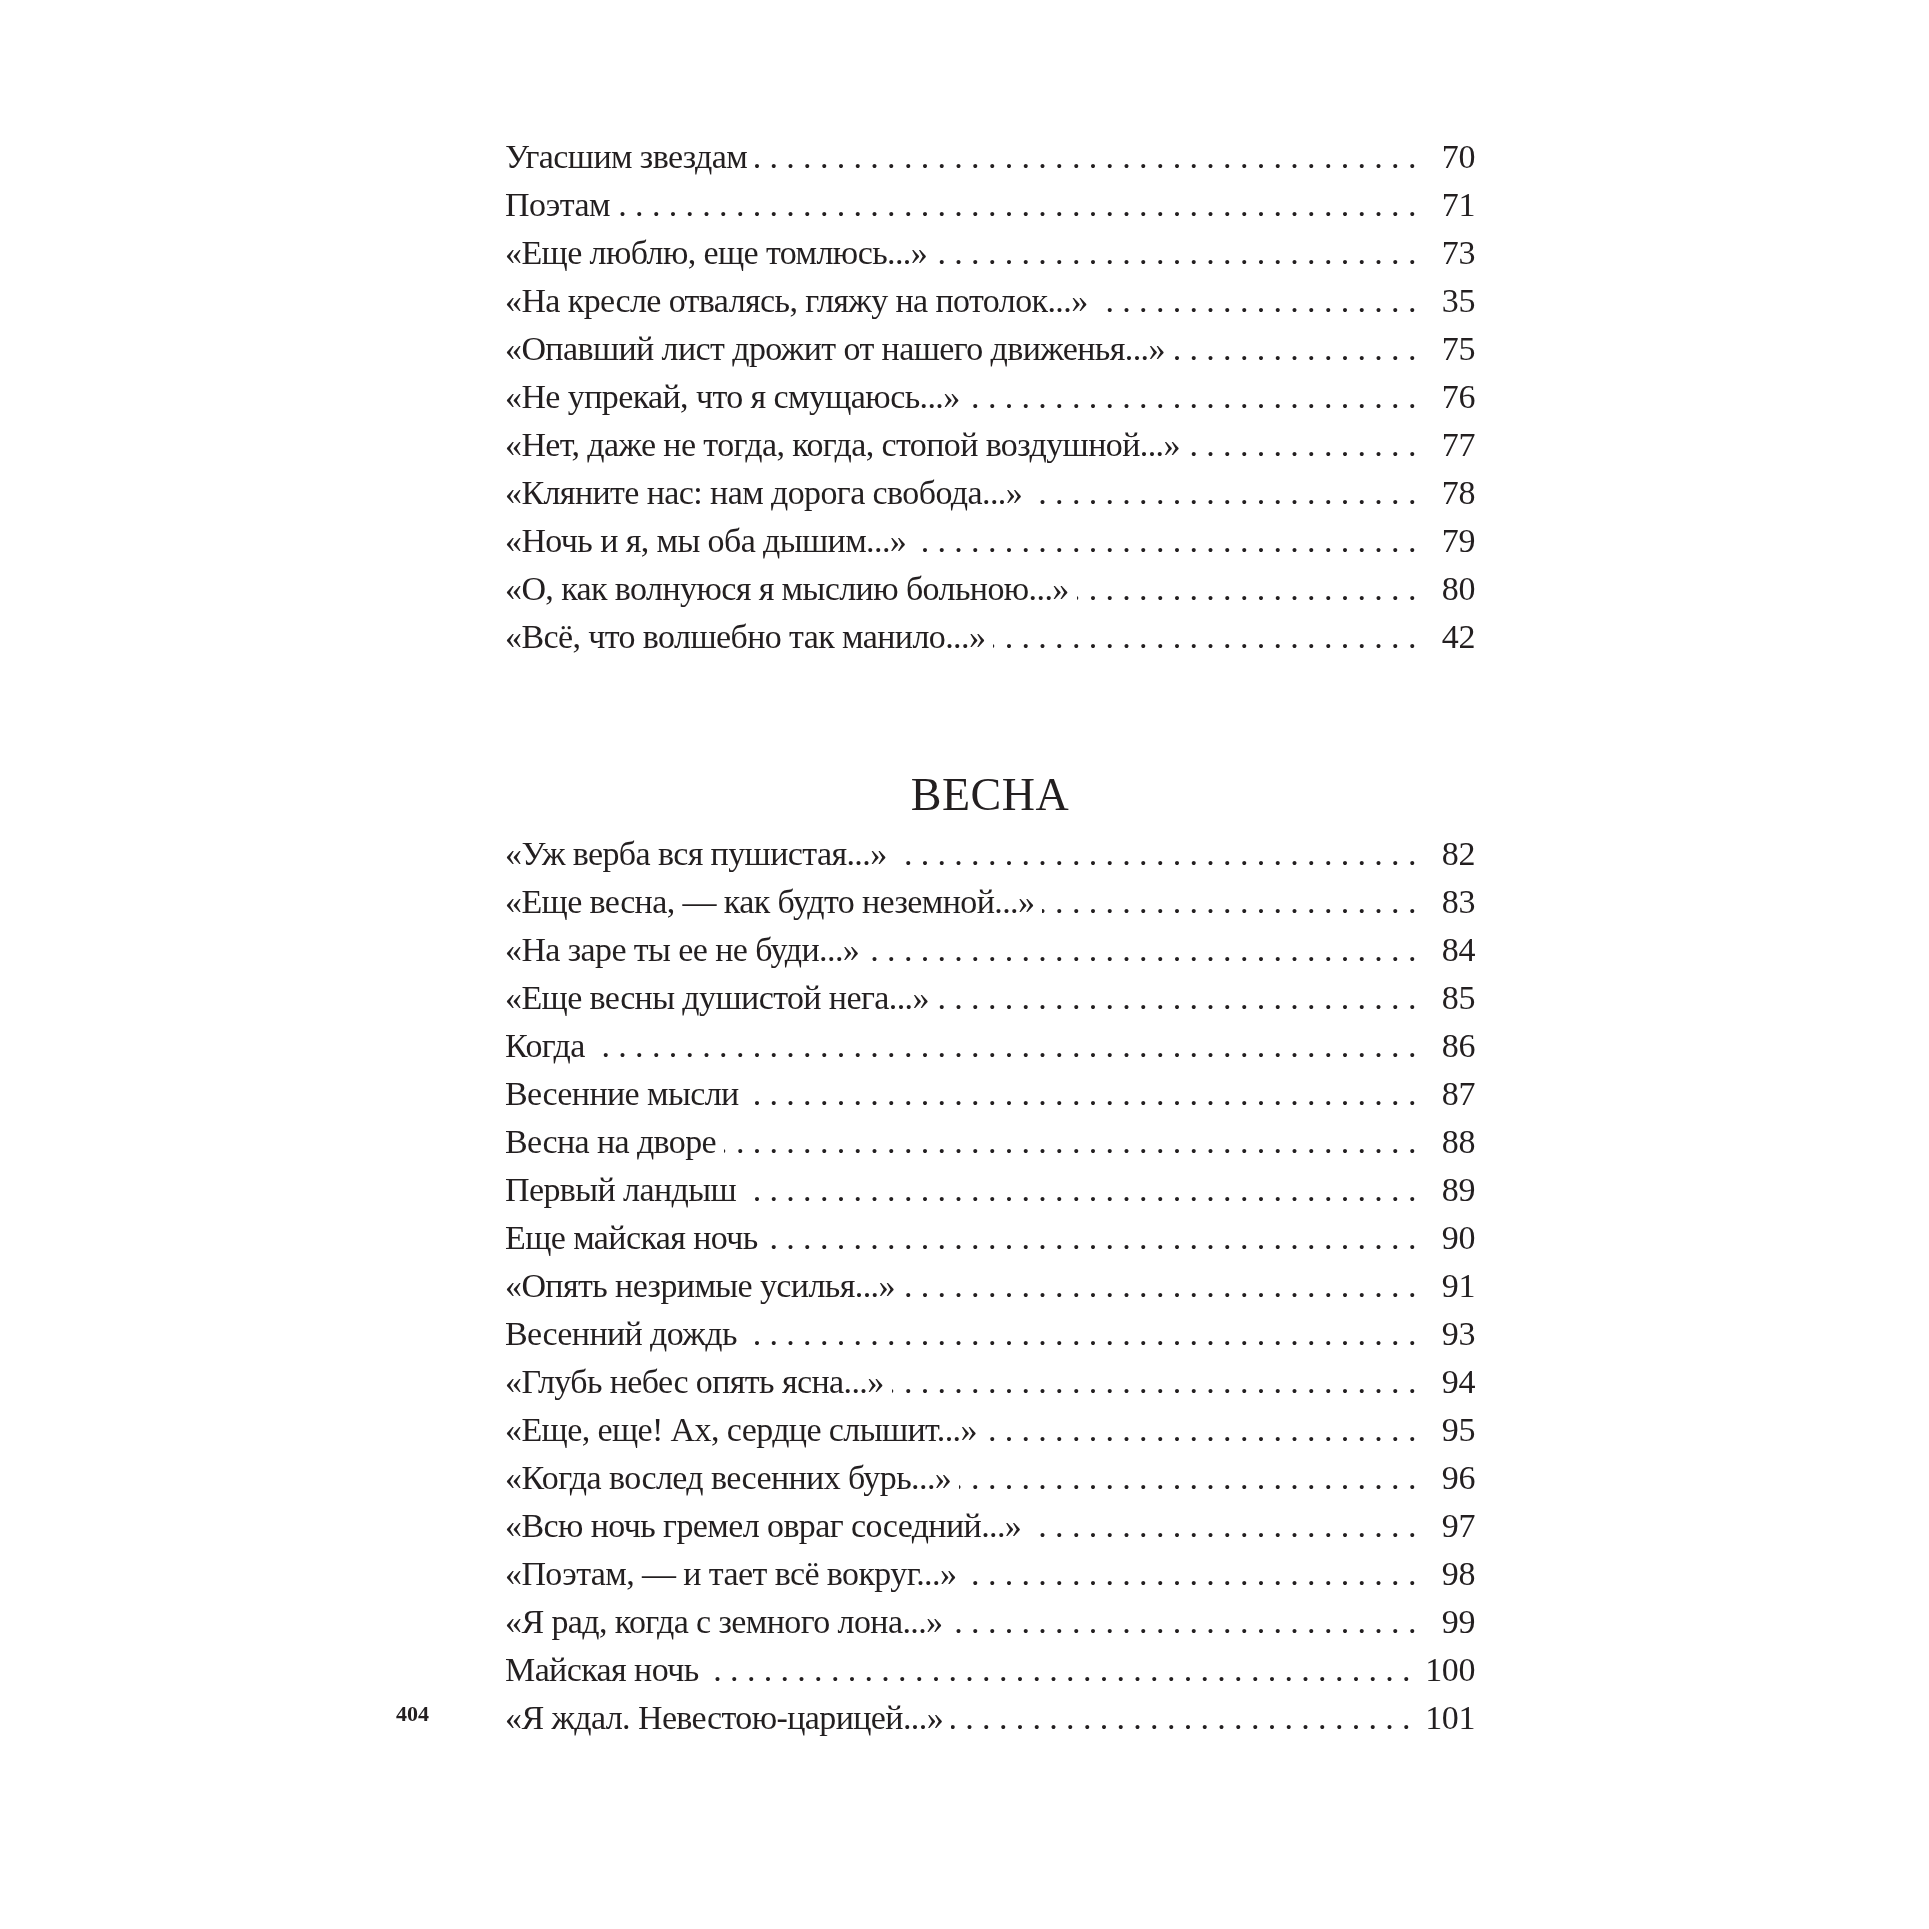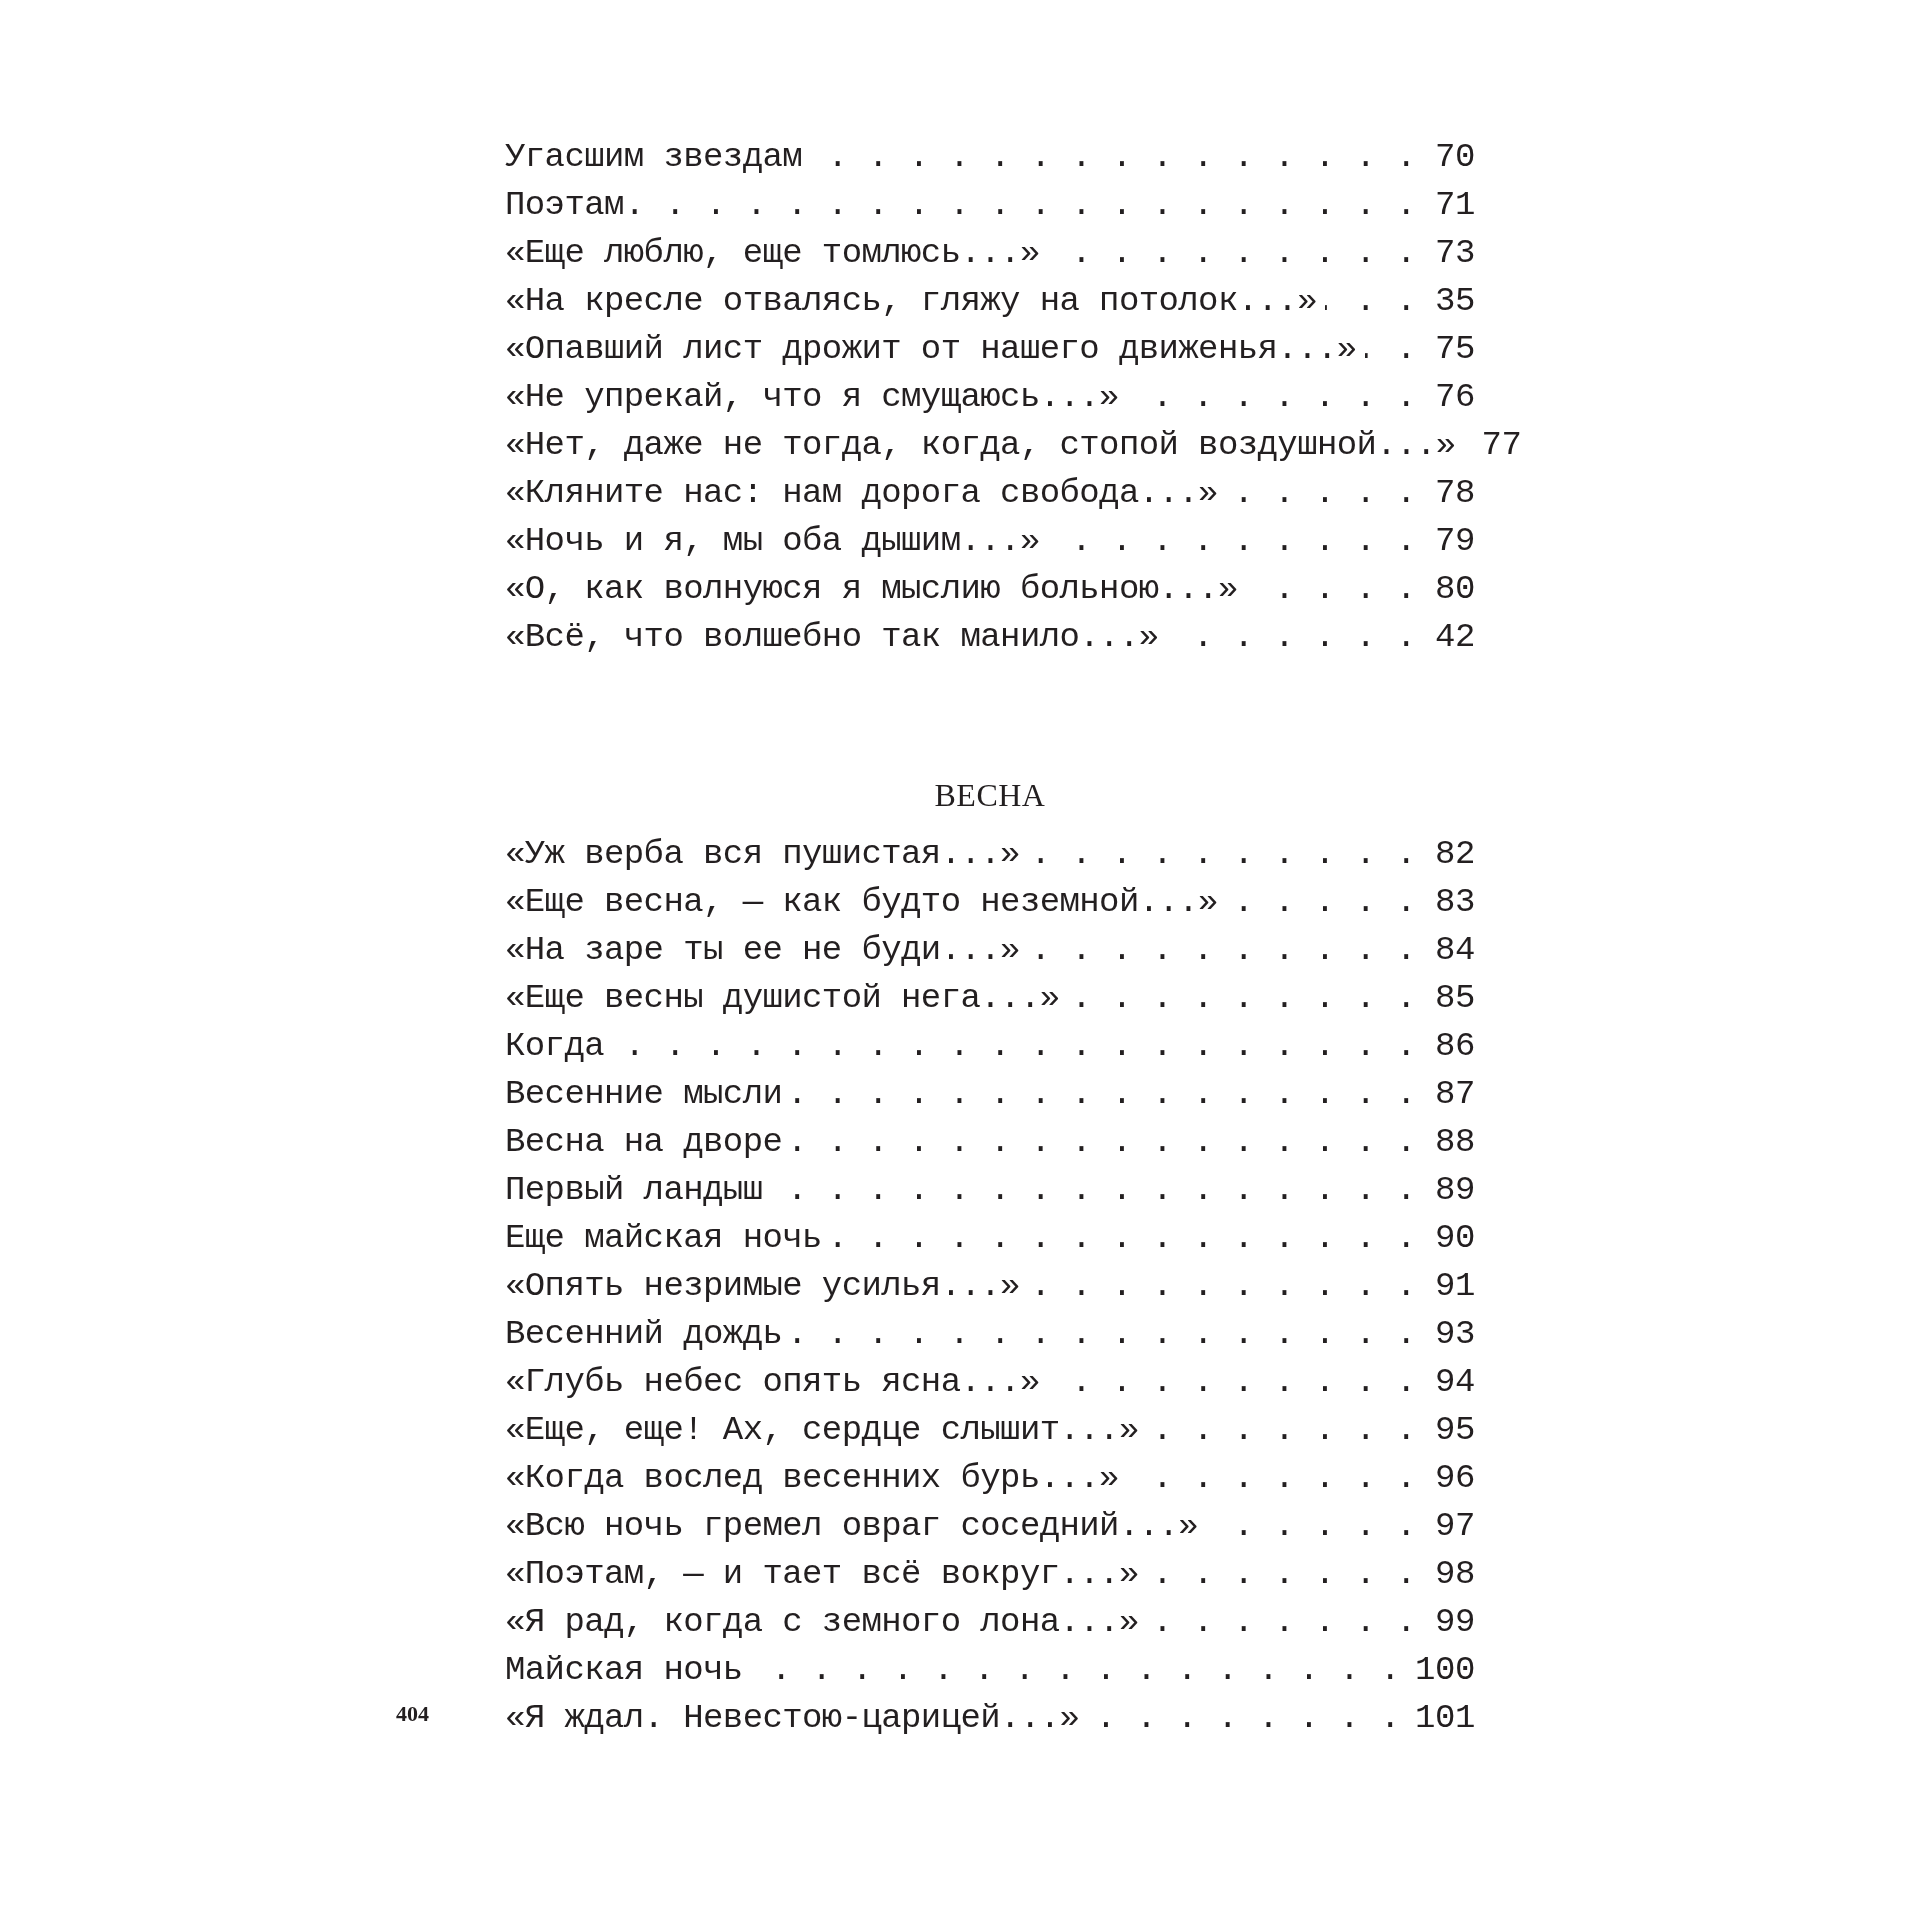--- a/index.html
+++ b/index.html
@@ -22,21 +22,20 @@
     }
     .toc-block.block-1 { top: 133px; }
     .toc-block.block-2 { top: 830px; }
     .toc-row {
       display: flex;
       align-items: flex-end;
       height: 48px;
       line-height: 48px;
       font-size: 34px;
       white-space: nowrap;
-      font-family: Liberation Mono, monospace;
     }
     .toc-title {
       flex: 0 0 auto;
       letter-spacing: -0.6px;
       padding-right: 8px;
     }
     .toc-leader {
       flex: 1 1 auto;
       overflow: hidden;
       position: relative;
@@ -61,21 +60,21 @@
       padding-left: 14px;
       letter-spacing: -0.4px;
     }
     .section-heading {
       position: absolute;
       left: 505px;
       width: 970px;
       top: 771px;
       height: 48px;
       line-height: 48px;
-      font-size: 32px;
+      font-size: 46px;
       text-align: center;
       letter-spacing: 0.5px;
     }
     .folio {
       position: absolute;
       left: 396px;
       top: 1690px;
       height: 48px;
       line-height: 48px;
       font-size: 22px;

